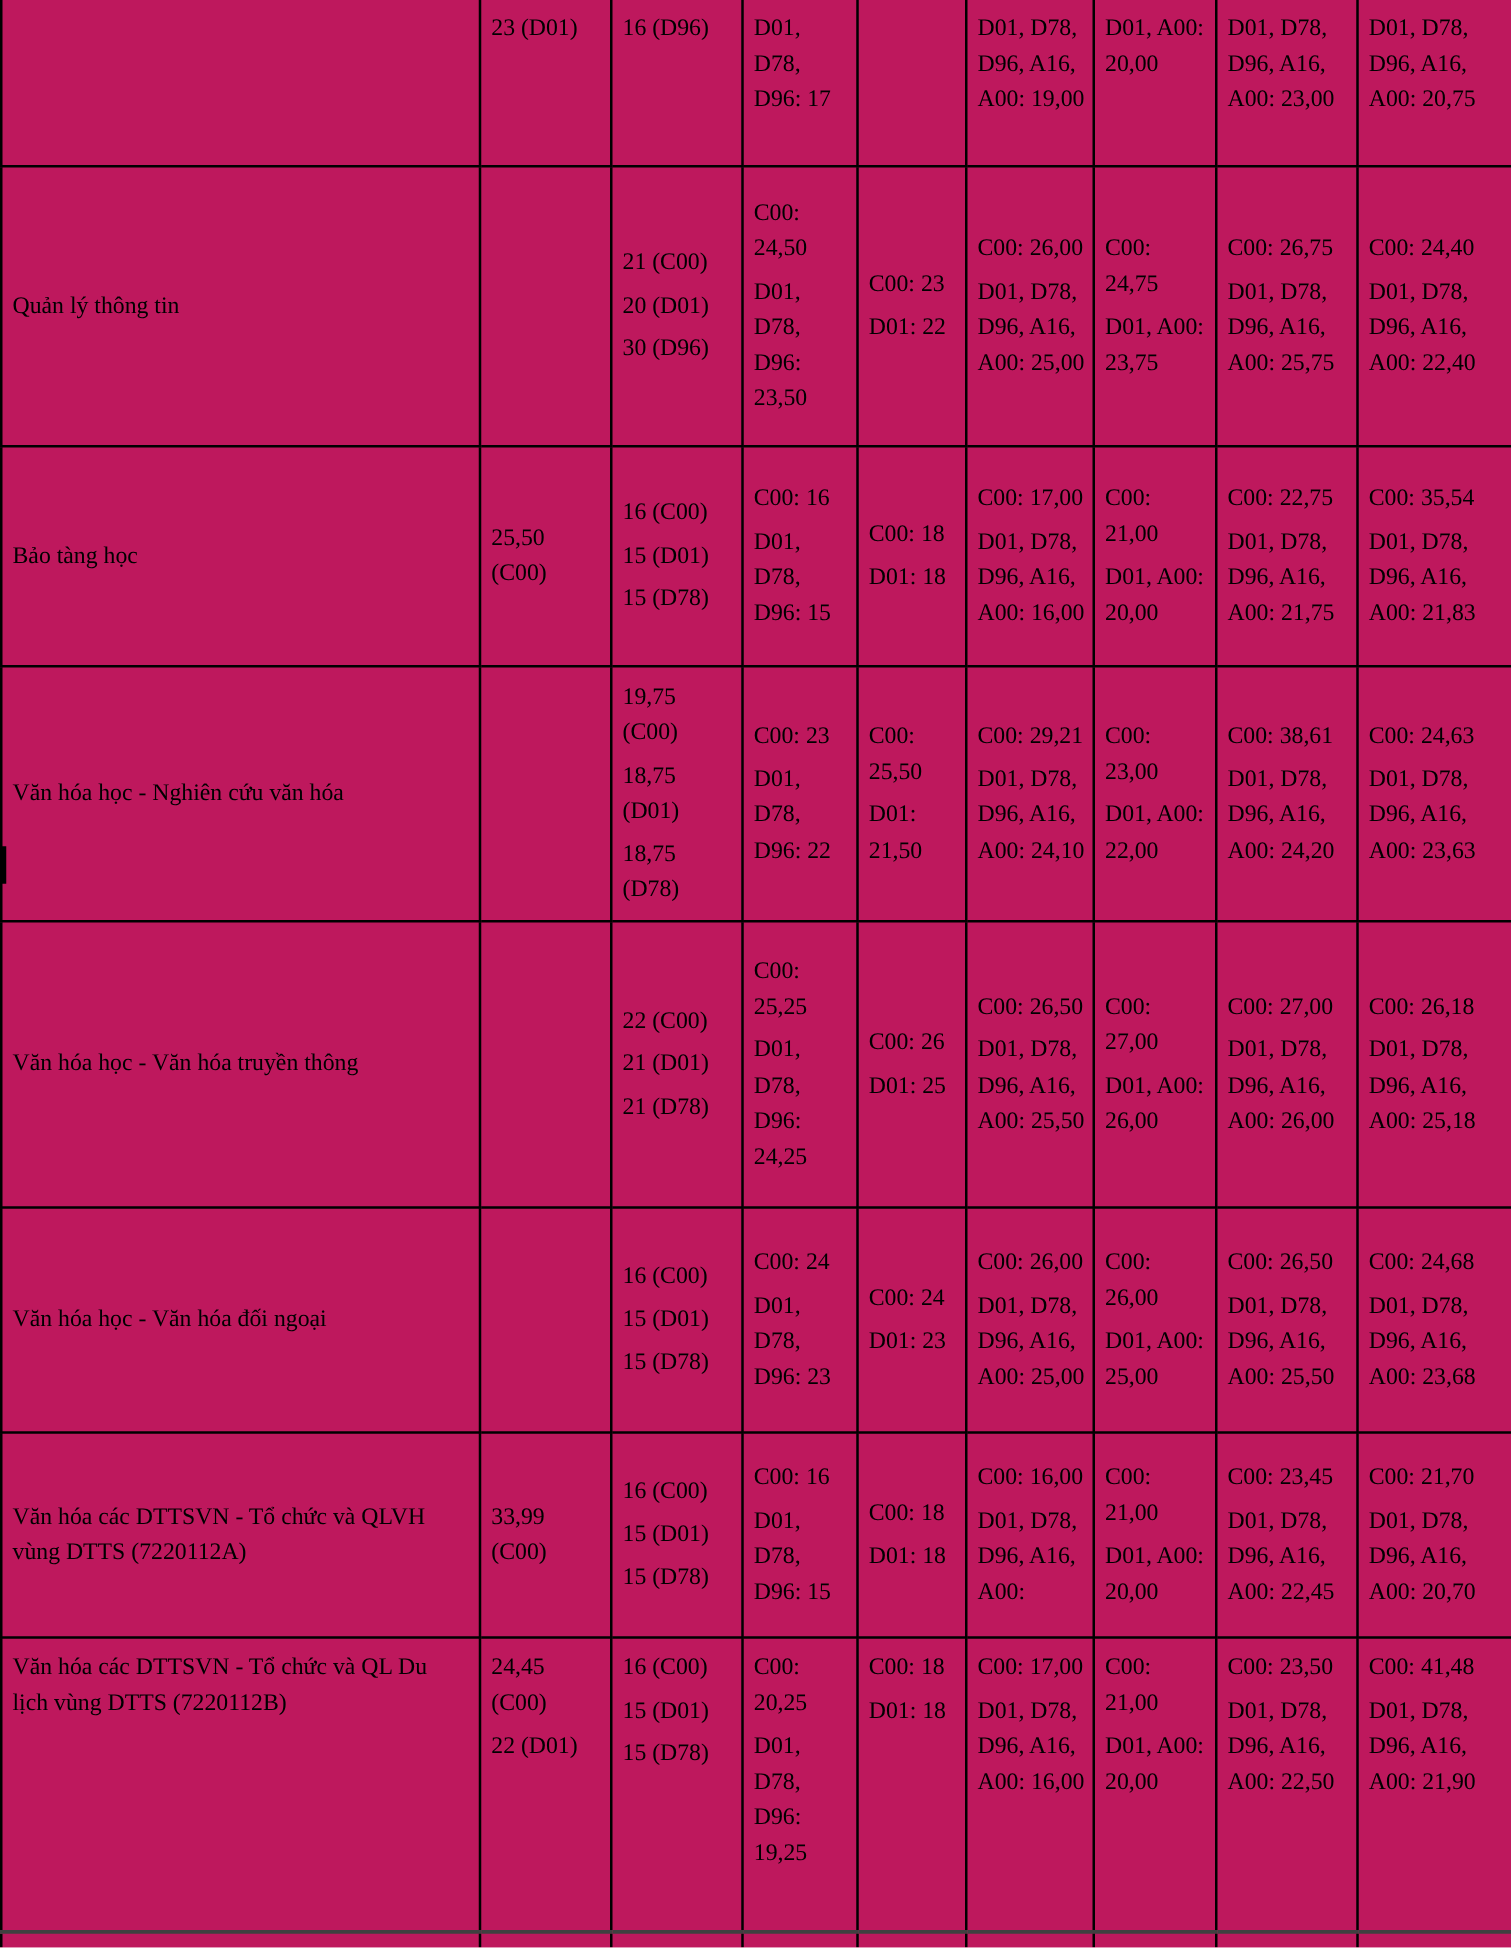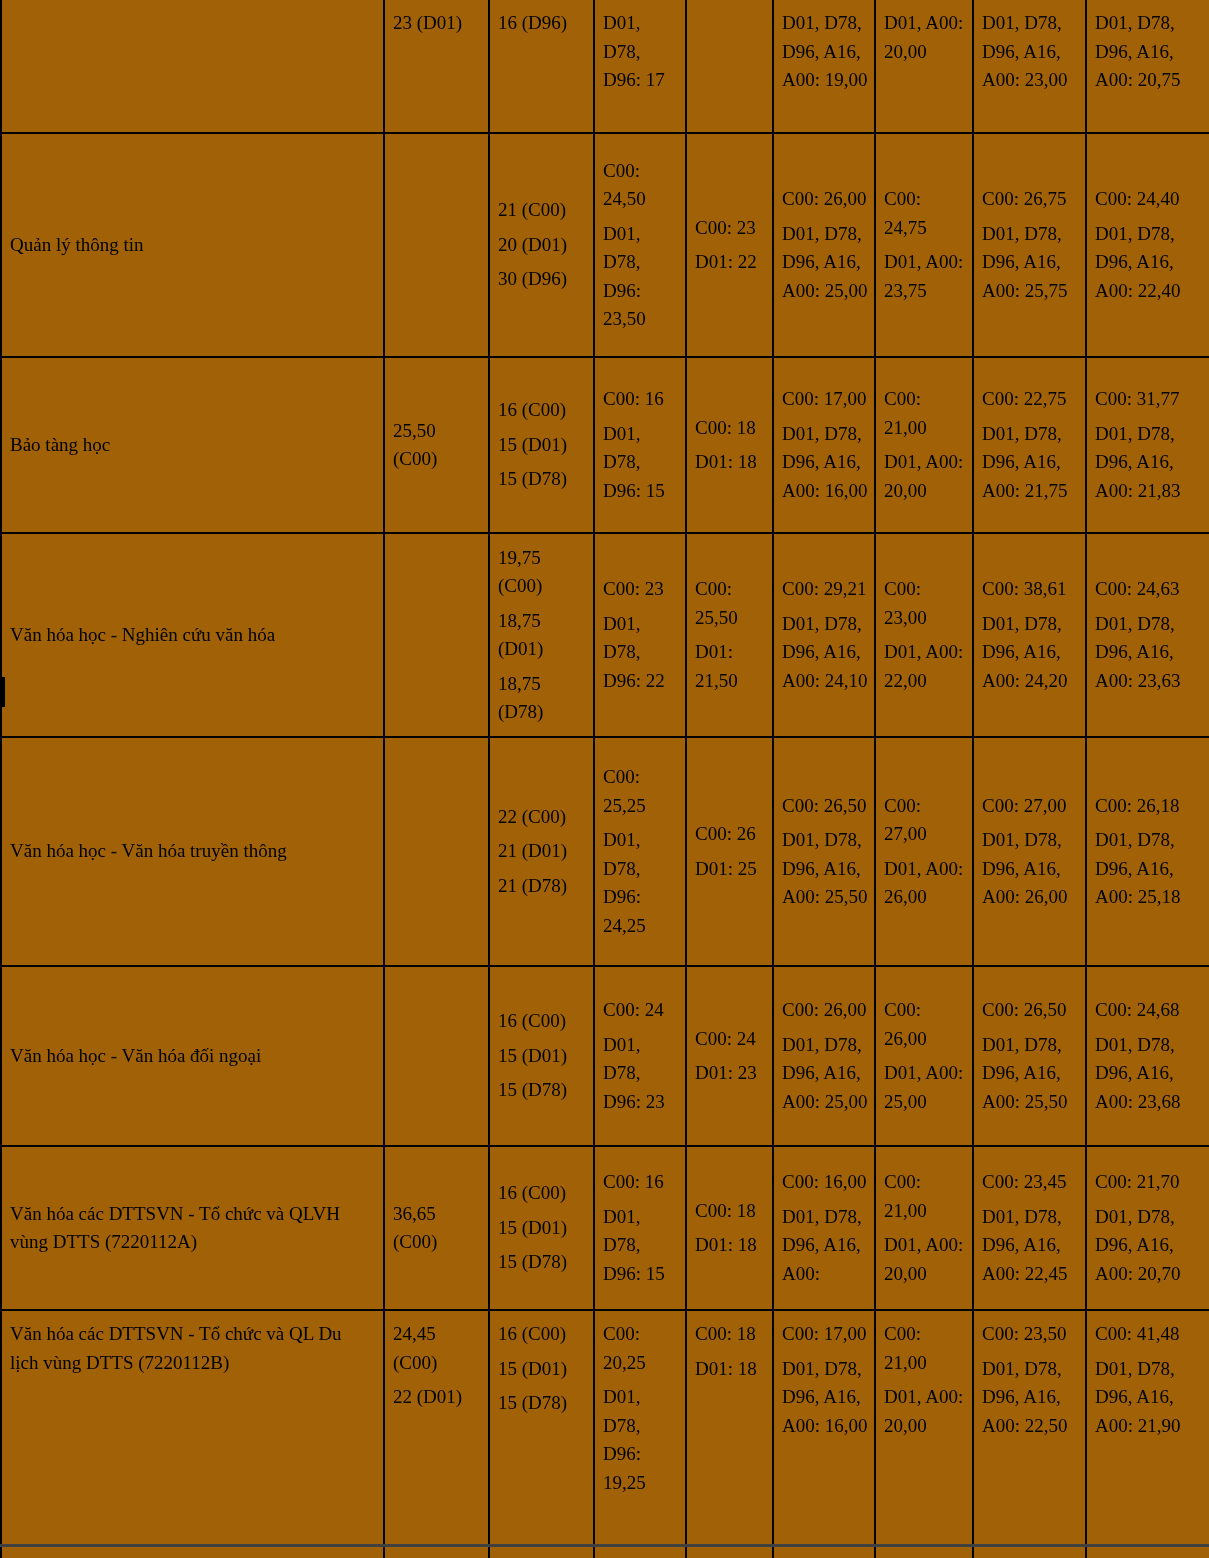--- a/index.html
+++ b/index.html
@@ -6,21 +6,21 @@
   body {
     font-family: "Liberation Serif", serif;
     font-size: 19px;
     color: #000;
   }
   .page {
     position: relative;
     width: 1209px;
     height: 1558px;
     overflow: hidden;
-    background: #a16207;
+    background: #be185d;
   }
   table.score-table {
     border-collapse: collapse;
     table-layout: fixed;
     width: 1209px;
   }
   table.score-table td {
     border: 2px solid #000;
     vertical-align: middle;
     padding: 3px 6px 3px 8px;
@@ -179,21 +179,21 @@
             <p>D01, A00:
 20,00</p>
           </td>
           <td>
             <p>C00: 22,75</p>
             <p>D01, D78,
 D96, A16,
 A00: 21,75</p>
           </td>
           <td>
-            <p>C00: 31,77</p>
+            <p>C00: 35,54</p>
             <p>D01, D78,
 D96, A16,
 A00: 21,83</p>
           </td>
         </tr>
         <tr style="height: 204px;">
           <td>
             <p>Văn hóa học - Nghiên cứu văn hóa</p>
           </td>
           <td></td>
@@ -333,21 +333,21 @@
 D96, A16,
 A00: 23,68</p>
           </td>
         </tr>
         <tr style="height: 164px;">
           <td>
             <p>Văn hóa các DTTSVN - Tổ chức và QLVH
 vùng DTTS (7220112A)</p>
           </td>
           <td>
-            <p>36,65
+            <p>33,99
 (C00)</p>
           </td>
           <td>
             <p>16 (C00)</p>
             <p>15 (D01)</p>
             <p>15 (D78)</p>
           </td>
           <td>
             <p>C00: 16</p>
             <p>D01,

